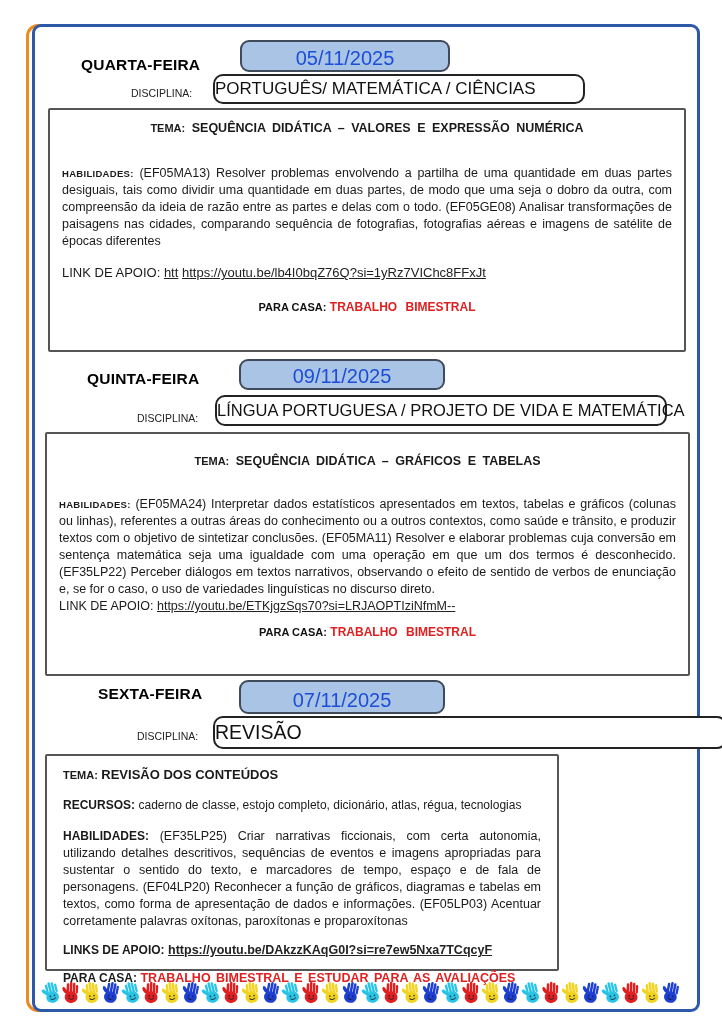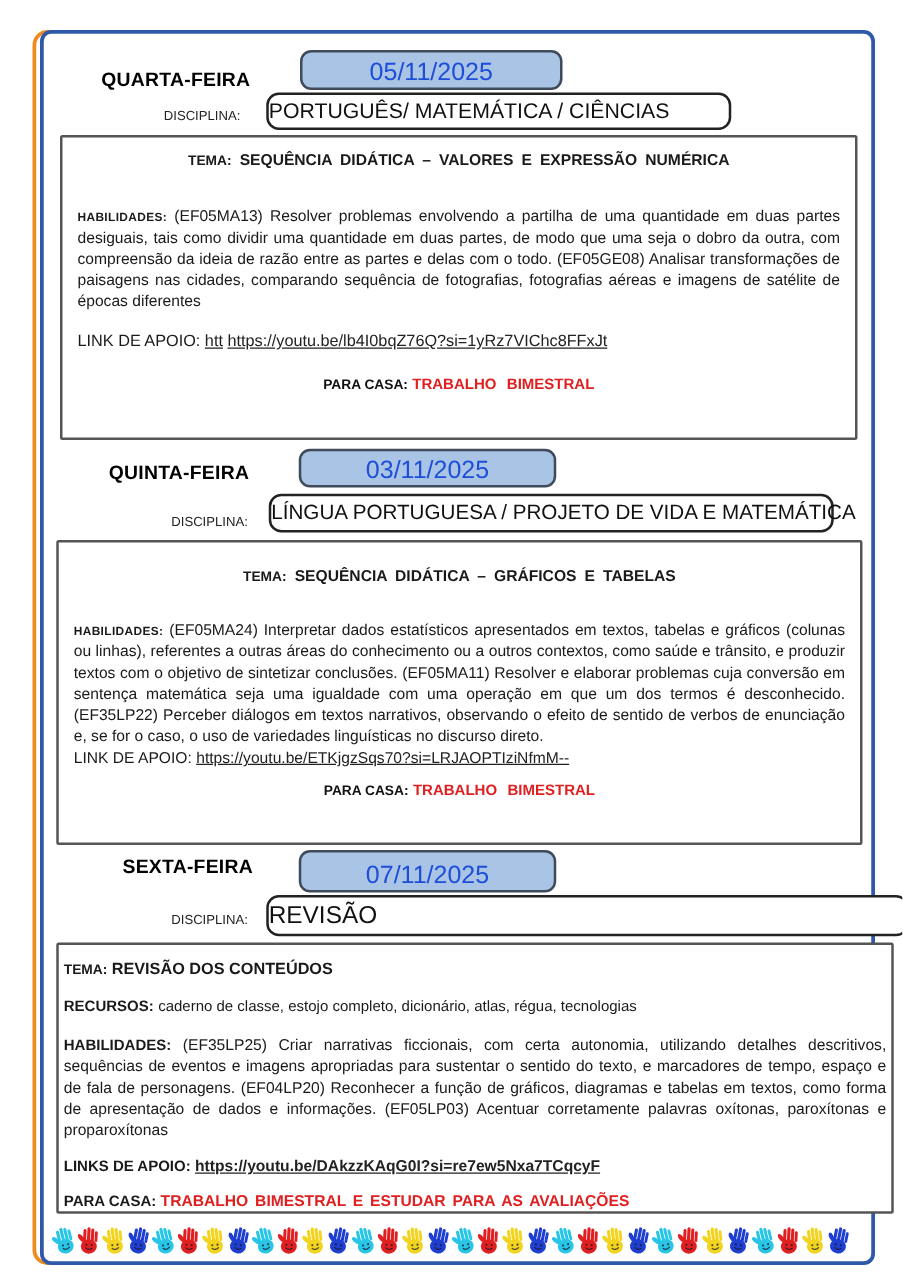--- a/index.html
+++ b/index.html
@@ -83,21 +83,21 @@
         <span class="link-url">https://youtu.be/lb4I0bqZ76Q?si=1yRz7VIChc8FFxJt</span>
       </div>
       <div class="pc-line" style="margin-top:17px;">
         <span class="pc-label">PARA CASA:</span>
         <span class="pc-value">TRABALHO BIMESTRAL</span>
       </div>
     </div>
 
     <div class="day-label" style="left:52px; top:343px;">QUINTA-FEIRA</div>
     <div class="date-box" style="left:204px; top:332px; width:206px; height:31px;">
-      <span>03/11/2025</span>
+      <span>09/11/2025</span>
     </div>
     <div class="disc-label" style="left:102px; top:385px;">DISCIPLINA:</div>
     <div class="disc-box" style="left:180px; top:368px; width:452px; height:31px; font-size:16.5px;">
       <span>LÍNGUA PORTUGUESA / PROJETO DE VIDA E MATEMÁTICA</span>
     </div>
 
     <div class="content-box" style="left:10px; top:405px; width:645px; height:244px;">
       <div class="tema-line" style="padding-top:19px;">
         <span class="tema-label">TEMA:</span>
         <span style="font-weight:bold;">SEQUÊNCIA DIDÁTICA – GRÁFICOS E TABELAS</span>
@@ -118,21 +118,21 @@
 
     <div class="day-label" style="left:63px; top:658px;">SEXTA-FEIRA</div>
     <div class="date-box" style="left:204px; top:653px; width:206px; height:34px;">
       <span>07/11/2025</span>
     </div>
     <div class="disc-label" style="left:102px; top:703px;">DISCIPLINA:</div>
     <div class="disc-box big" style="left:178px; top:689px; width:514px; height:33px;">
       <span>REVISÃO</span>
     </div>
 
-    <div class="content-box" style="left:10px; top:727px; width:670px; height:217px; padding:10px 4px;">
+    <div class="content-box" style="left:10px; top:727px; width:514px; height:217px; padding:10px 16px;">
       <div class="b3-line">
         <span class="b3-label" style="font-size:11px;">TEMA:</span>
         <span class="b3-tema-text">REVISÃO DOS CONTEÚDOS</span>
       </div>
       <div class="b3-line" style="margin-top:13px;">
         <span class="b3-label">RECURSOS:</span>
         <span style="font-size:12px;">caderno de classe, estojo completo, dicionário, atlas, régua, tecnologias</span>
       </div>
       <div class="b3-line hab-par" style="margin-top:14px;">
         <span class="b3-label">HABILIDADES:</span>

